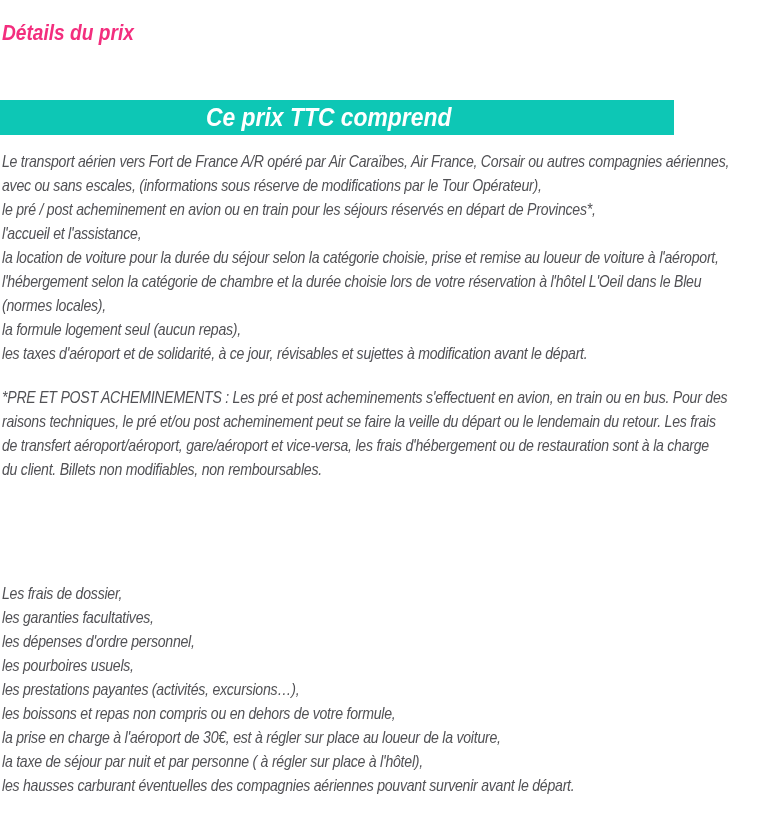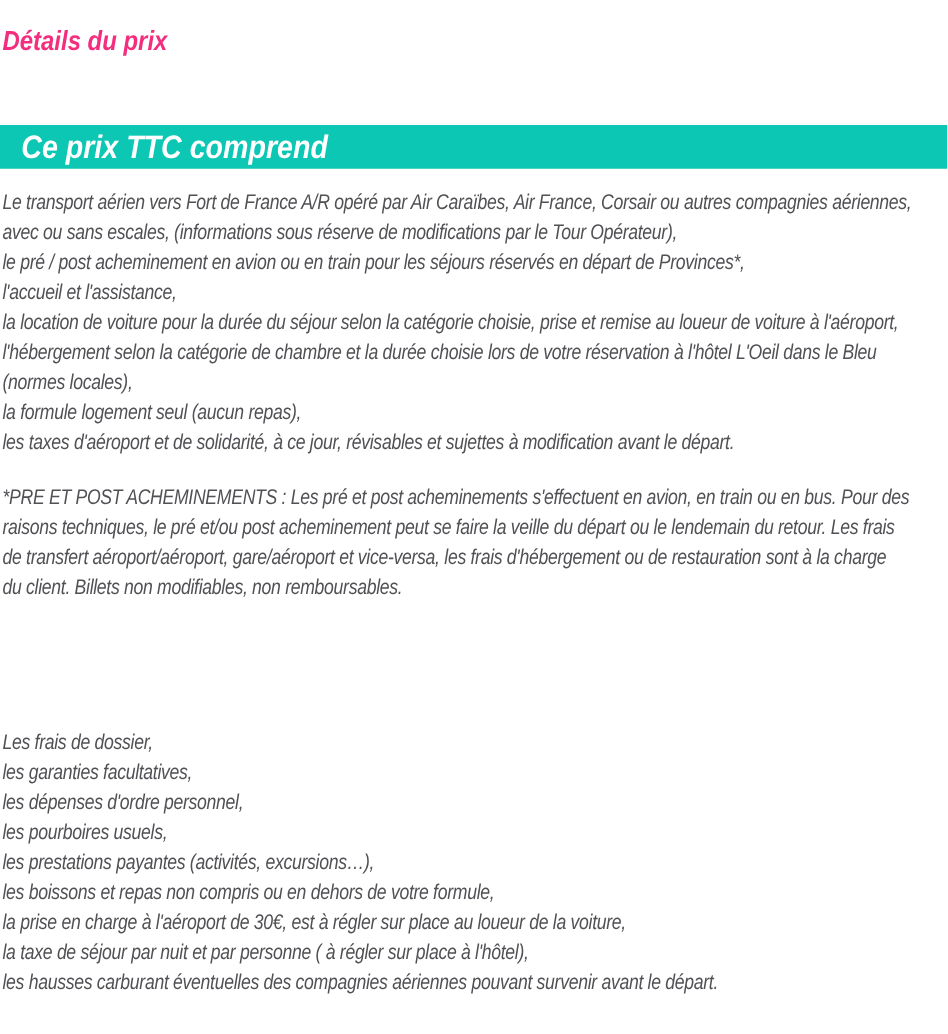--- a/index.html
+++ b/index.html
@@ -32,23 +32,24 @@
     font-size: 22px;
     font-weight: bold;
     font-style: italic;
     white-space: nowrap;
     transform: scaleX(0.87);
     transform-origin: 0 0;
   }
   .banner {
     position: absolute;
     left: 0;
-    width: 758px;
+    width: 674px;
     height: 35px;
     background: var(--accent-teal);
+    text-align: center;
   }
   .banner-included { top: 100px; }
   .banner-excluded { top: 534px; }
   .banner-text {
     display: inline-block;
     margin-left: 17px;
     color: var(--banner-text);
     font-size: 26px;
     font-weight: bold;
     font-style: italic;

